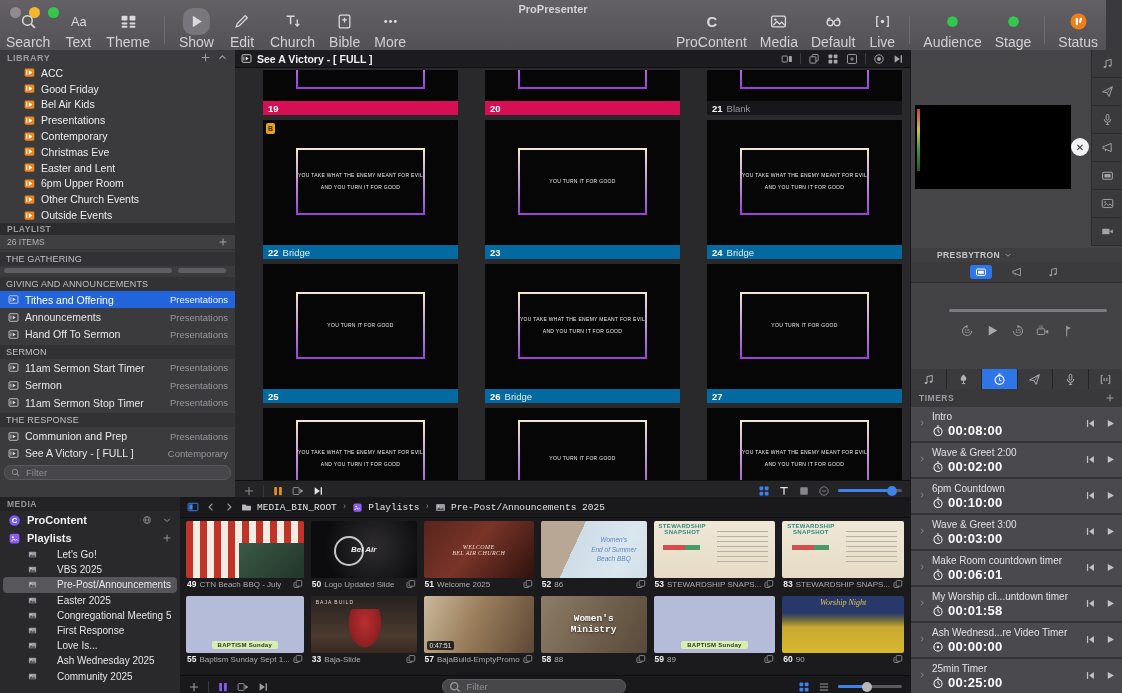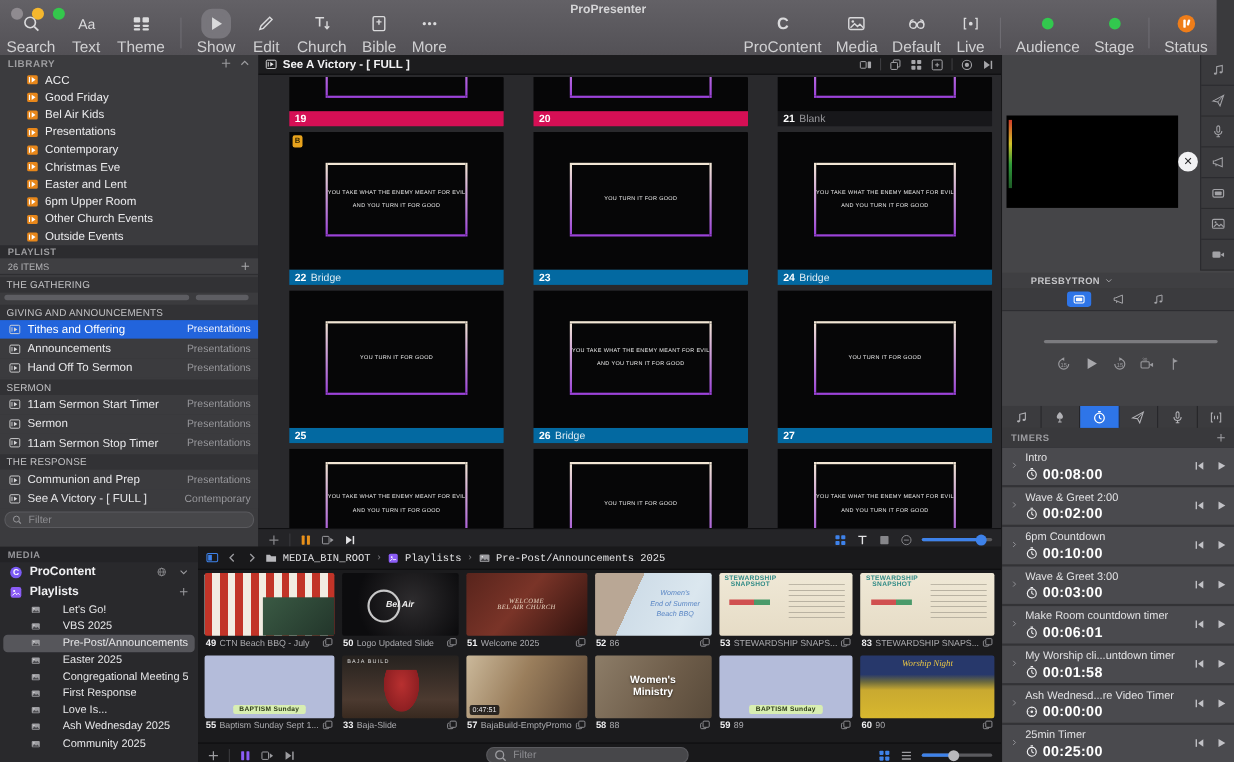--- a/index.html
+++ b/index.html
@@ -135,21 +135,21 @@
   .art-snapshot::before{content:"";position:absolute;left:8%;top:42%;width:30%;height:5px;background:linear-gradient(90deg,#d05050 0 60%,#4a9a6a 60%);}
   .art-snapshot::after{content:"";position:absolute;right:6%;top:18%;width:42%;height:60%;background:repeating-linear-gradient(#b9b2a2 0 1px,transparent 1px 5px);}
   .art-baptism{background:#b4bcda;}
   .art-baptism::before{content:"";position:absolute;left:5%;top:10%;width:90%;height:52%;background:linear-gradient(90deg,#76659 0,#7a8db0 0 26%,#8a6a50 26% 50%,#46577f 50% 76%,#97a0ba 76%);}
   .art-baptism .bover{top:auto;bottom:4px;}
   .art-baptism .pill{background:#d8eeb2;color:#2c3a18;font-size:6px;font-weight:bold;padding:1px 6px;border-radius:2px;letter-spacing:.3px;}
   .art-baja{background:linear-gradient(#26221f,#4c3a30 70%,#38291f);}
   .art-baja::before{content:"";position:absolute;left:36%;top:22%;width:30%;height:68%;background:radial-gradient(ellipse at 50% 35%,#b83030,#8e1f22 70%,transparent 72%);}
   .art-baja .bover{top:3px;left:5px;right:auto;bottom:auto;color:#ddd;font-size:5px;letter-spacing:1px;}
   .art-bajabuild{background:linear-gradient(115deg,#cbb99b,#9a7e5c 45%,#5d4836);}
-  .art-women{background:linear-gradient(120deg,#8d7d68,#6d5c49 60%,#584a3a);}
+  .art-women{background:linear-gradient(120deg,#8d7d68,#6d5c49 60%,#584a3a);font-family:Liberation Mono, monospace;}
   .art-women .bover{color:#fff;font-size:9.5px;font-weight:bold;line-height:1.15;text-shadow:0 1px 2px rgba(0,0,0,.6);}
   .art-worship{background:linear-gradient(#27386b 0 30%,#6c6a3e 42%,#c9a930 55%,#d8b82e);}
   .art-worship .bover{top:2px;bottom:auto;color:#e8c545;font-size:8px;font-family:"Liberation Serif",serif;font-style:italic;}
   .bin-foot{height:21px;background:#19191b;border-top:1px solid #0e0e10;display:flex;align-items:center;gap:8px;padding:0 8px;}
   .bin-foot .ic{width:12px;height:12px;color:#9c9ca0;}
   .bin-foot .ic.purple{color:#8b5cf6;}
   .bin-foot .ic.blue{color:#3e82ea;}
   .bin-filter{width:170px;}
 
   

